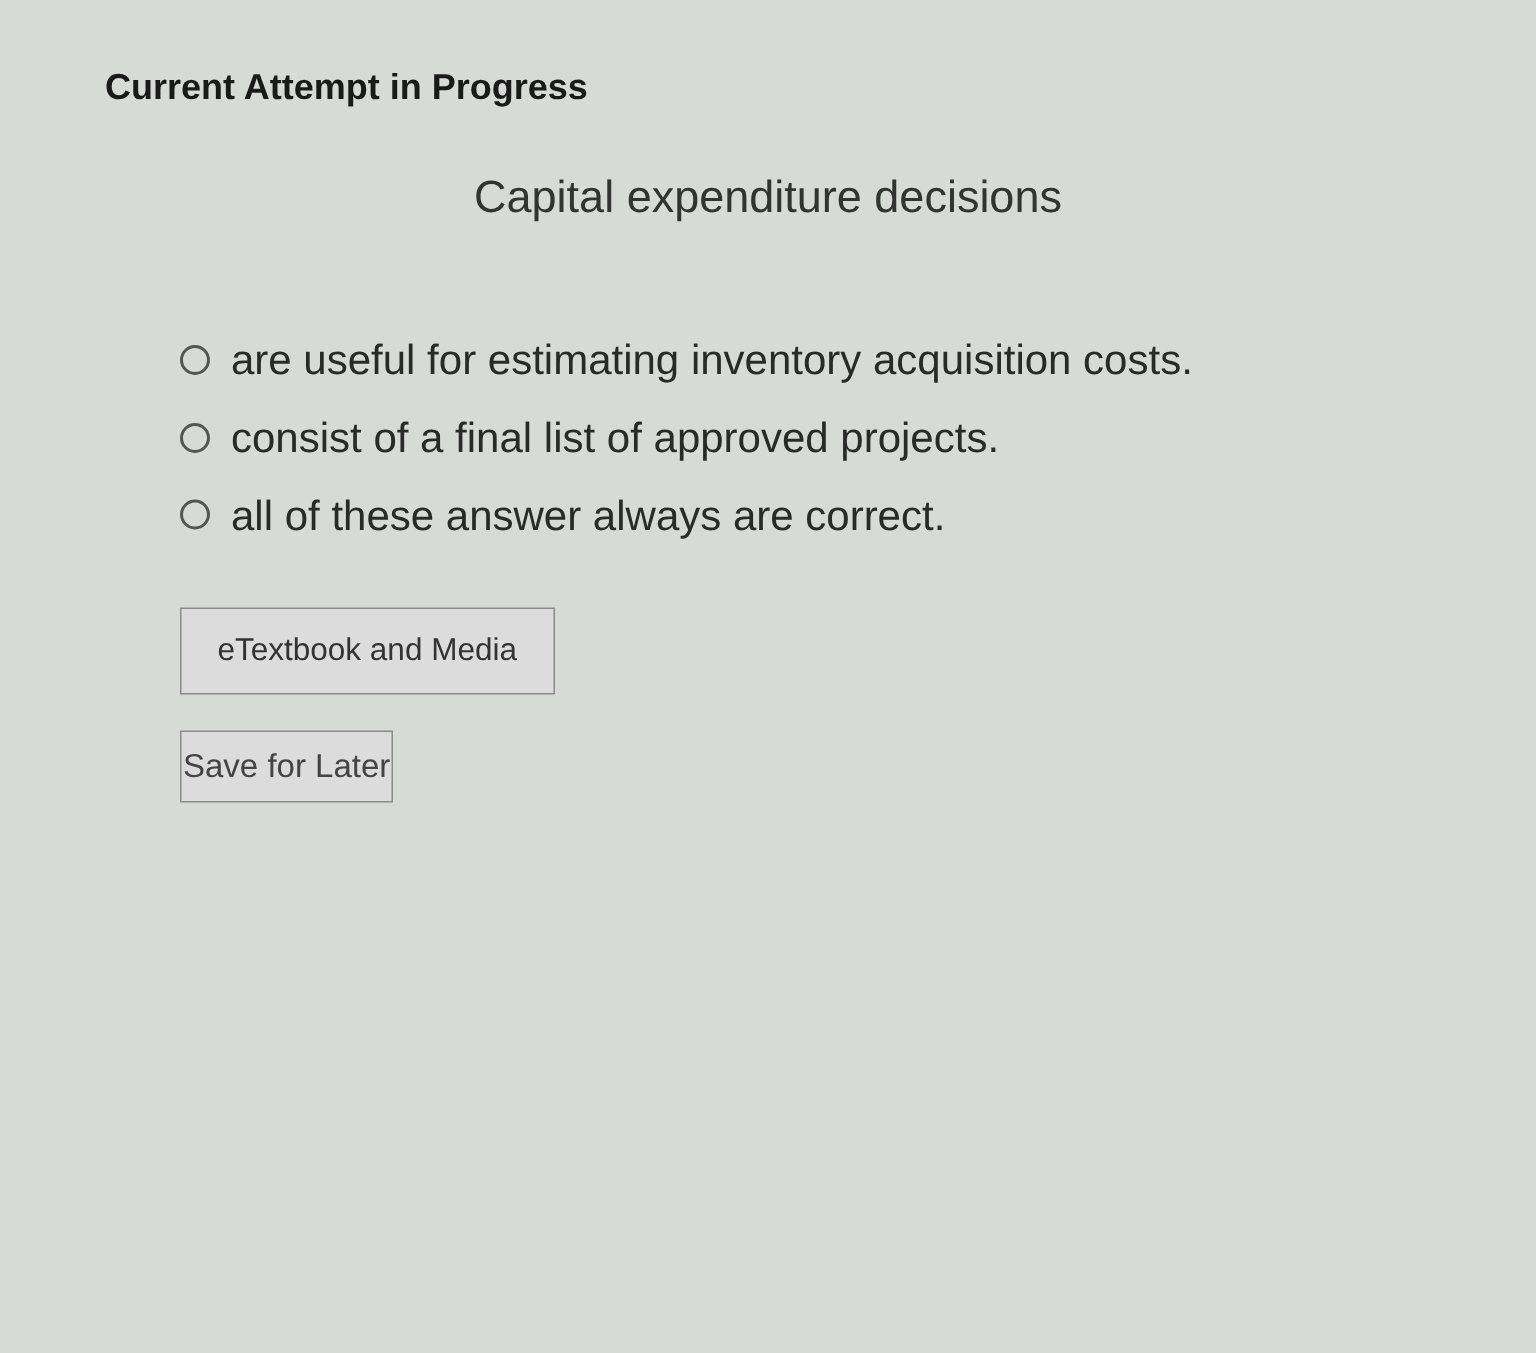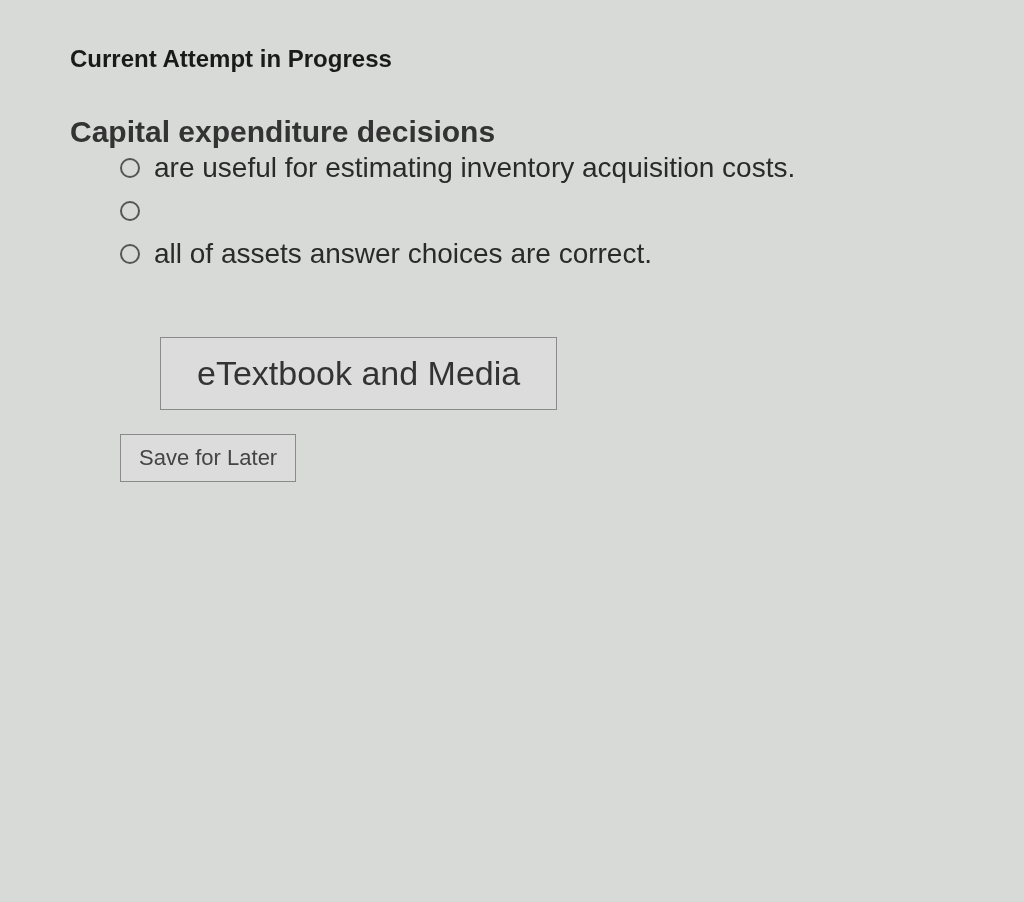--- a/index.html
+++ b/index.html
@@ -17,26 +17,28 @@
       overflow: hidden;
     }
     .heading {
       font-size: 24px;
       font-weight: 700;
       color: #1a1a1a;
       margin-bottom: 42px;
     }
     .question-text {
       font-size: 30px;
-      font-weight: 700;
+      font-weight: 400;
       color: #333;
+      margin-bottom: 72px;
+      text-align: center;
     }
     .options {
       padding-left: 50px;
-      margin-bottom: 64px;
+      margin-bottom: 43px;
     }
     .option-row {
       display: flex;
       align-items: center;
       gap: 14px;
       margin-bottom: 14px;
       cursor: pointer;
     }
     .radio-circle {
       width: 20px;
@@ -60,26 +62,25 @@
       border: 1px solid #8a8a8a;
       background: rgba(255,255,255,0.08);
       padding: 14px 22px;
       font-size: 26px;
       color: #333;
       cursor: pointer;
       font-family: inherit;
       margin-bottom: 24px;
     }
     .btn-etextbook {
-      padding: 16px 36px;
-      font-size: 34px;
-      margin-left: 40px;
+      padding: 16px 24px;
+      font-size: 21px;
     }
     .btn-save {
-      padding: 10px 18px;
+      padding: 10px 1px;
       font-size: 22px;
       color: #444;
     }
     .btn-row {
       display: block;
     }
   </style>
 </head>
 <body>
 
@@ -87,24 +88,25 @@
 
 <p class="question-text">Capital expenditure decisions</p>
 
 <div class="options">
   <label class="option-row">
     <span class="radio-circle"></span>
     <span class="option-label">are useful for estimating inventory acquisition costs.</span>
   </label>
   <label class="option-row">
     <span class="radio-circle"></span>
+    <span class="option-label">consist of a final list of approved projects.</span>
   </label>
   <label class="option-row">
     <span class="radio-circle"></span>
-    <span class="option-label">all of assets answer choices are correct.</span>
+    <span class="option-label">all of these answer always are correct.</span>
   </label>
 </div>
 
 <div class="buttons-area">
   <div class="btn-row">
     <button class="btn btn-etextbook">eTextbook and Media</button>
   </div>
   <div class="btn-row">
     <button class="btn btn-save">Save for Later</button>
   </div>

